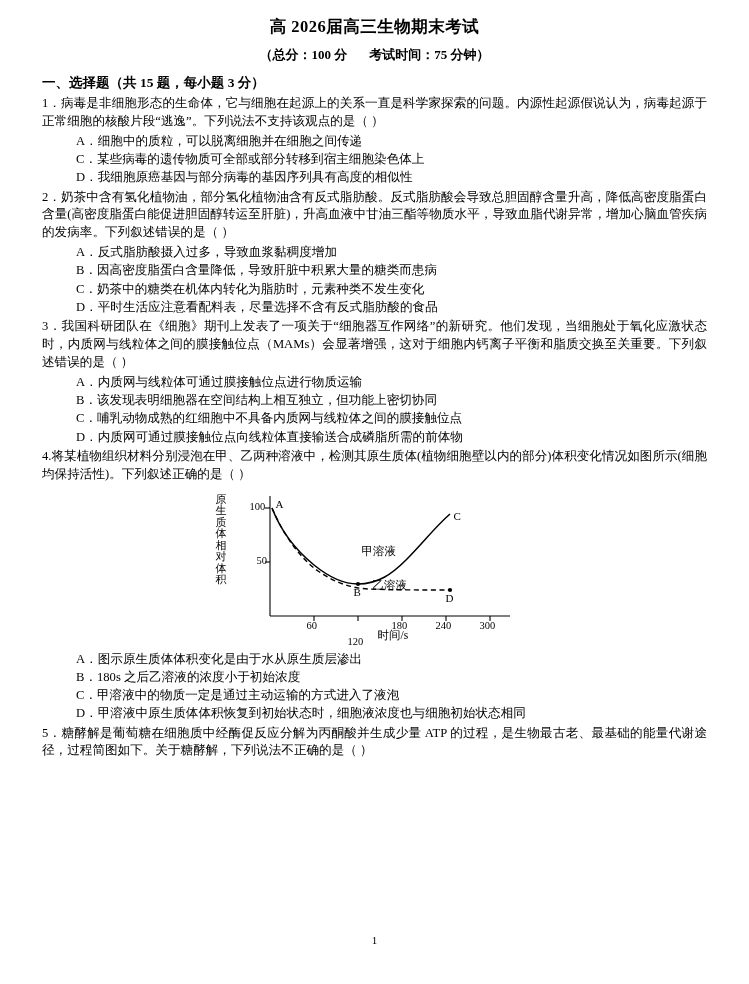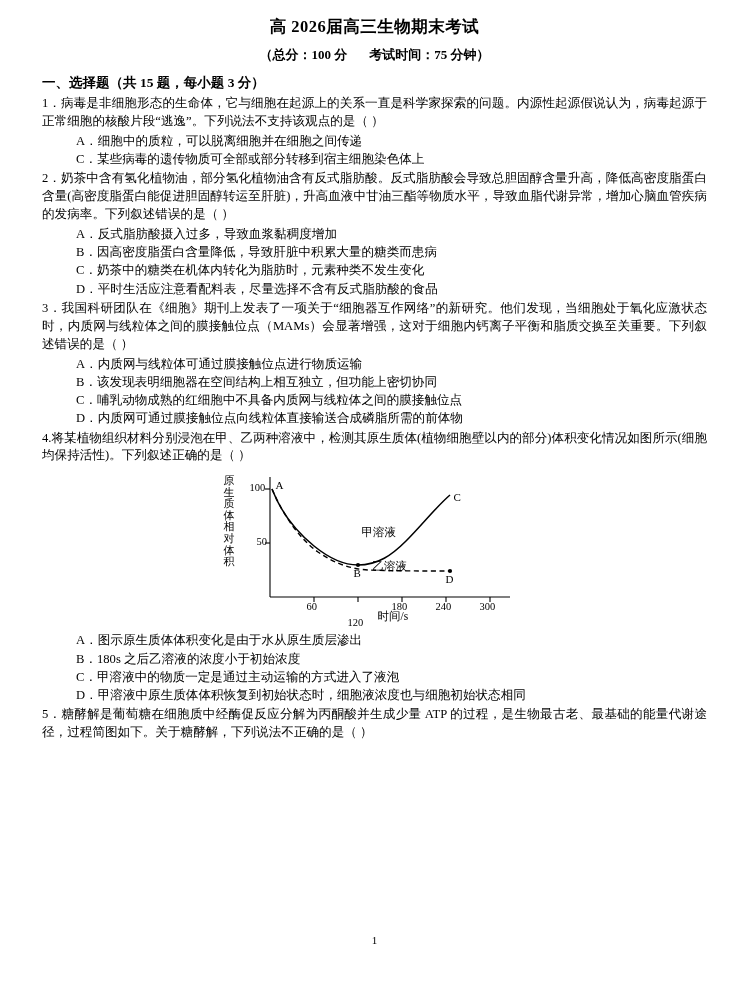--- a/index.html
+++ b/index.html
@@ -65,21 +65,21 @@
     justify-content: center;
     margin: 4px 0 2px 0;
   }
   .fig {
     position: relative;
     width: 330px;
     height: 160px;
   }
   .ylabel {
     position: absolute;
-    left: 12px;
+    left: 4px;
     top: 6px;
     width: 15px;
     font-size: 11px;
     line-height: 1.05;
     text-align: center;
     letter-spacing: 0px;
   }
   .xlabel {
     position: absolute;
     left: 168px;
@@ -119,20 +119,21 @@
   <div class="doc-subtitle">
     <span>（总分：100 分</span><span class="gap"></span><span>考试时间：75 分钟）</span>
   </div>
 
   <div class="section-head">一、选择题（共 15 题，每小题 3 分）</div>
 
   <div class="q">1．病毒是非细胞形态的生命体，它与细胞在起源上的关系一直是科学家探索的问题。内源性起源假说认为，病毒起源于正常细胞的核酸片段“逃逸”。下列说法不支持该观点的是（    ）</div>
   <div class="opts">
     <div class="opt">A．细胞中的质粒，可以脱离细胞并在细胞之间传递</div>
     <div class="opt">C．某些病毒的遗传物质可全部或部分转移到宿主细胞染色体上</div>
+    <div class="opt">D．我细胞原癌基因与部分病毒的基因序列具有高度的相似性</div>
   </div>
 
   <div class="q">2．奶茶中含有氢化植物油，部分氢化植物油含有反式脂肪酸。反式脂肪酸会导致总胆固醇含量升高，降低高密度脂蛋白含量(高密度脂蛋白能促进胆固醇转运至肝脏)，升高血液中甘油三酯等物质水平，导致血脂代谢异常，增加心脑血管疾病的发病率。下列叙述错误的是（    ）</div>
   <div class="opts">
     <div class="opt">A．反式脂肪酸摄入过多，导致血浆黏稠度增加</div>
     <div class="opt">B．因高密度脂蛋白含量降低，导致肝脏中积累大量的糖类而患病</div>
     <div class="opt">C．奶茶中的糖类在机体内转化为脂肪时，元素种类不发生变化</div>
     <div class="opt">D．平时生活应注意看配料表，尽量选择不含有反式脂肪酸的食品</div>
   </div>
 

